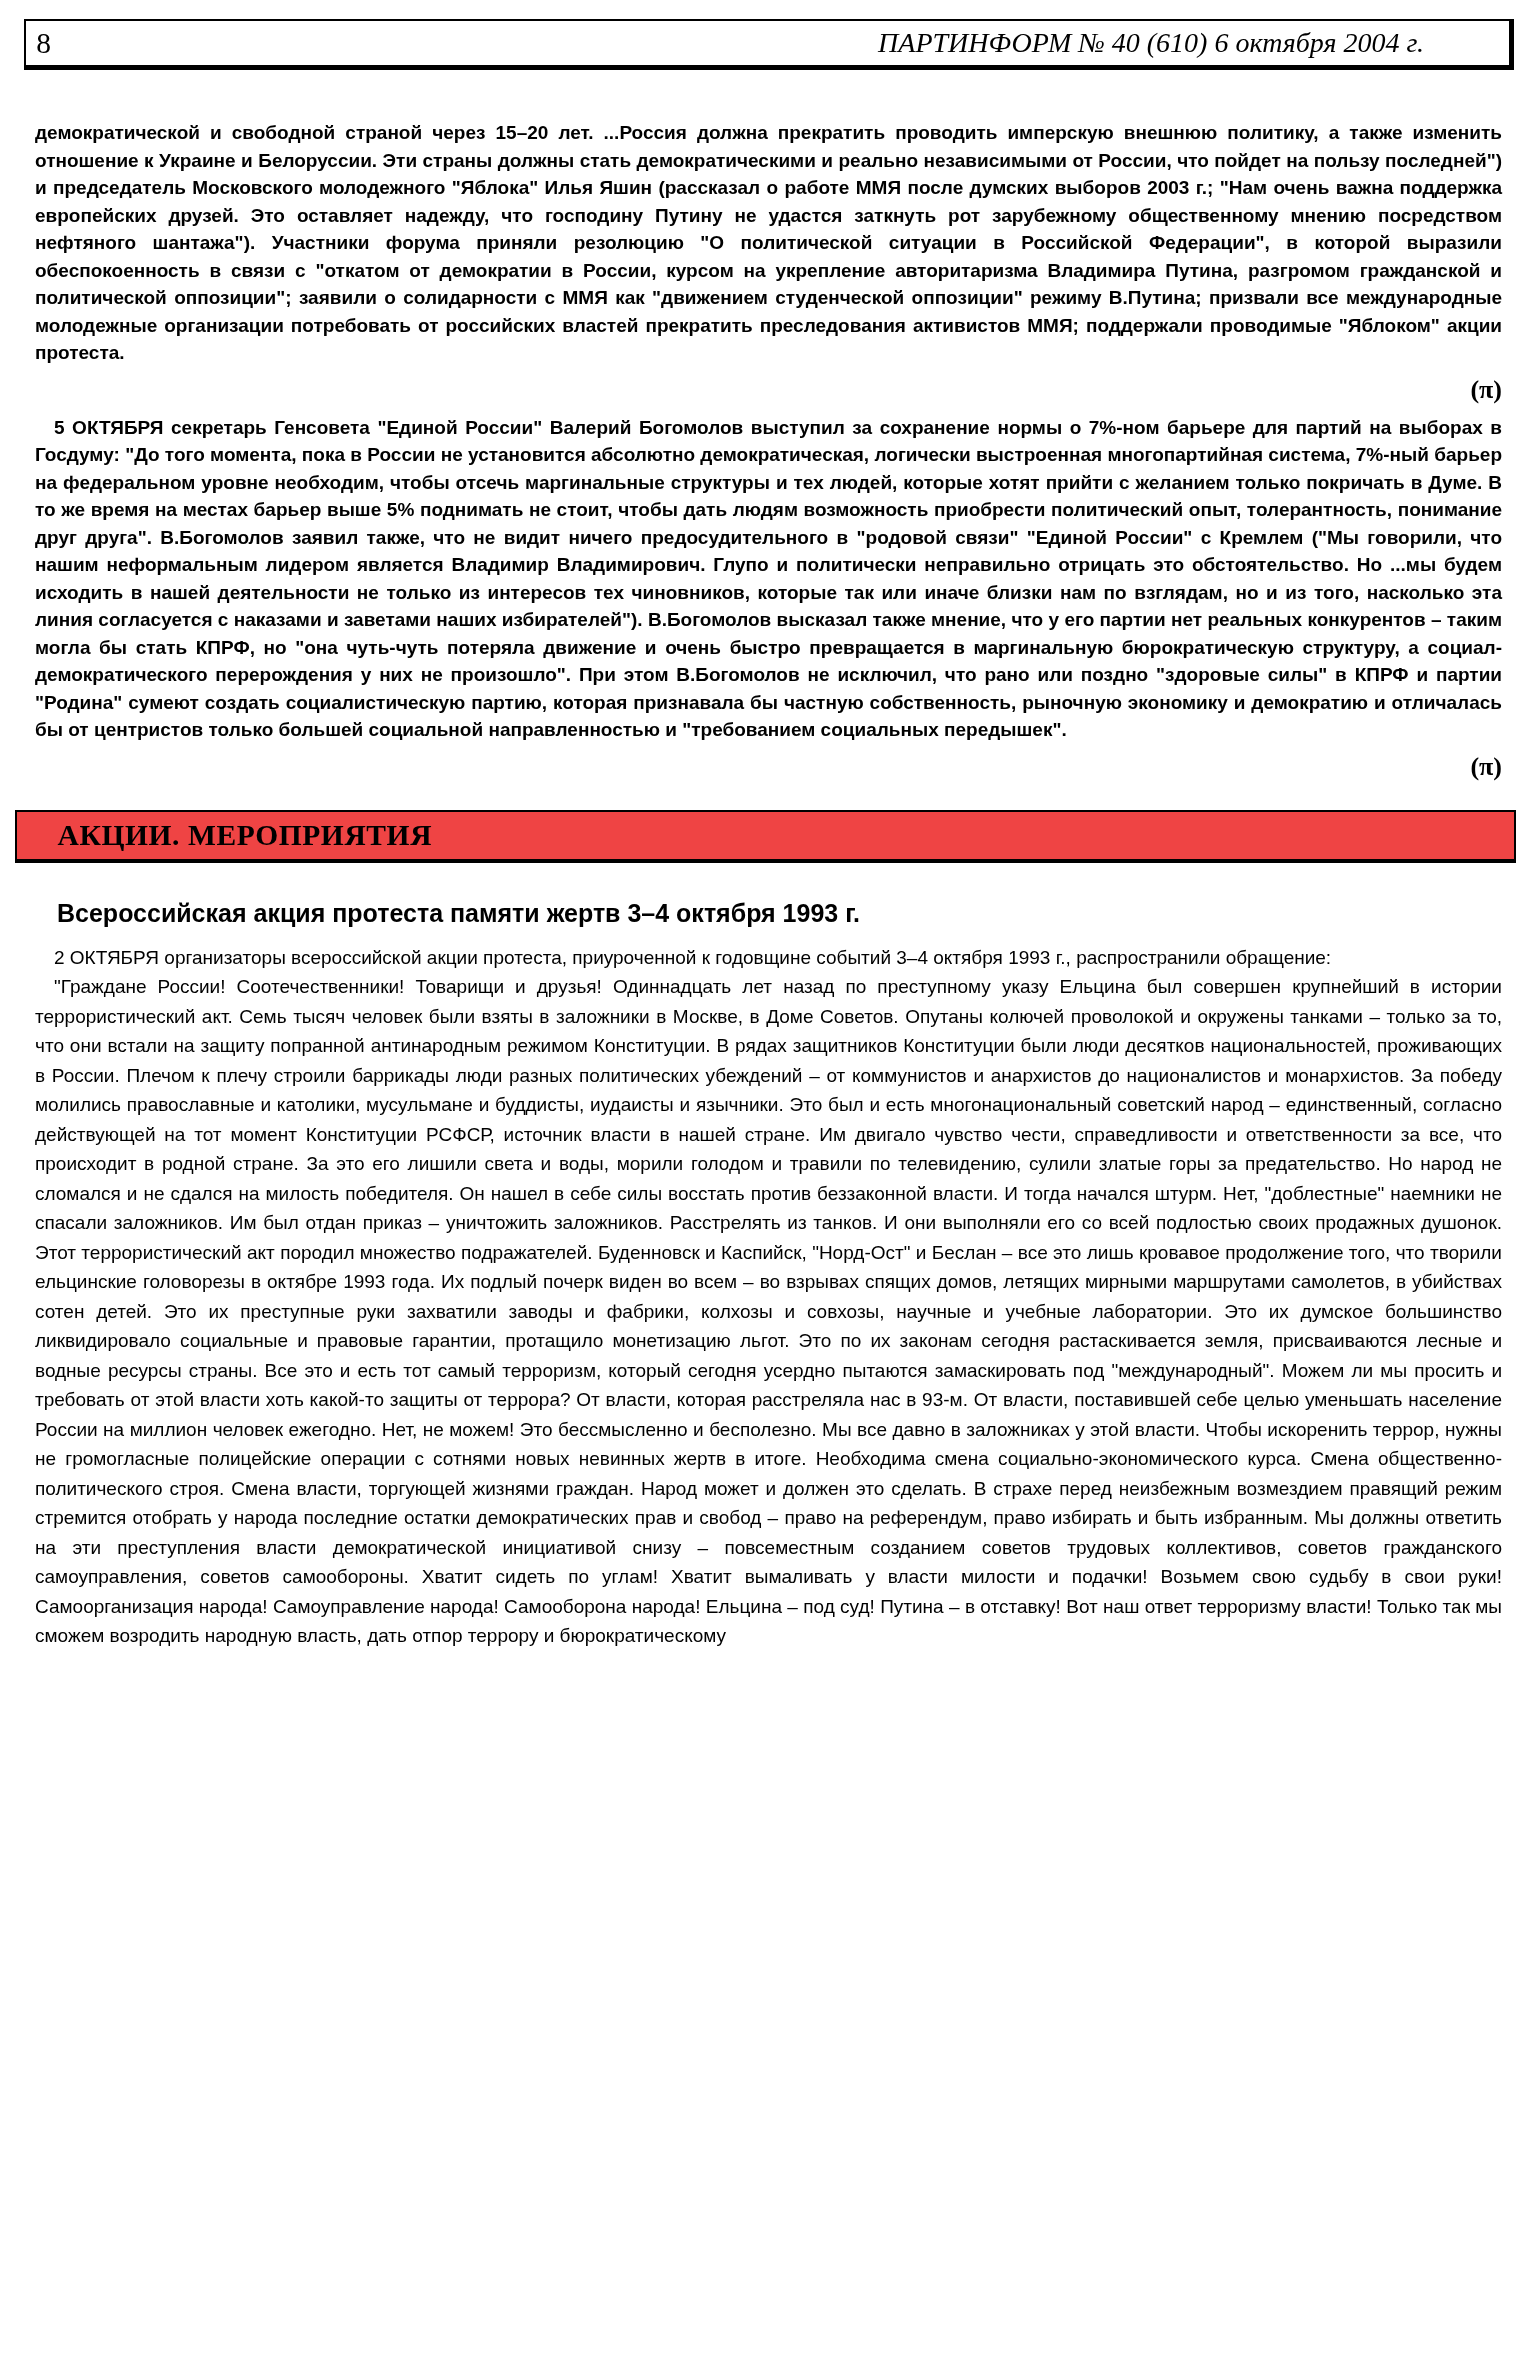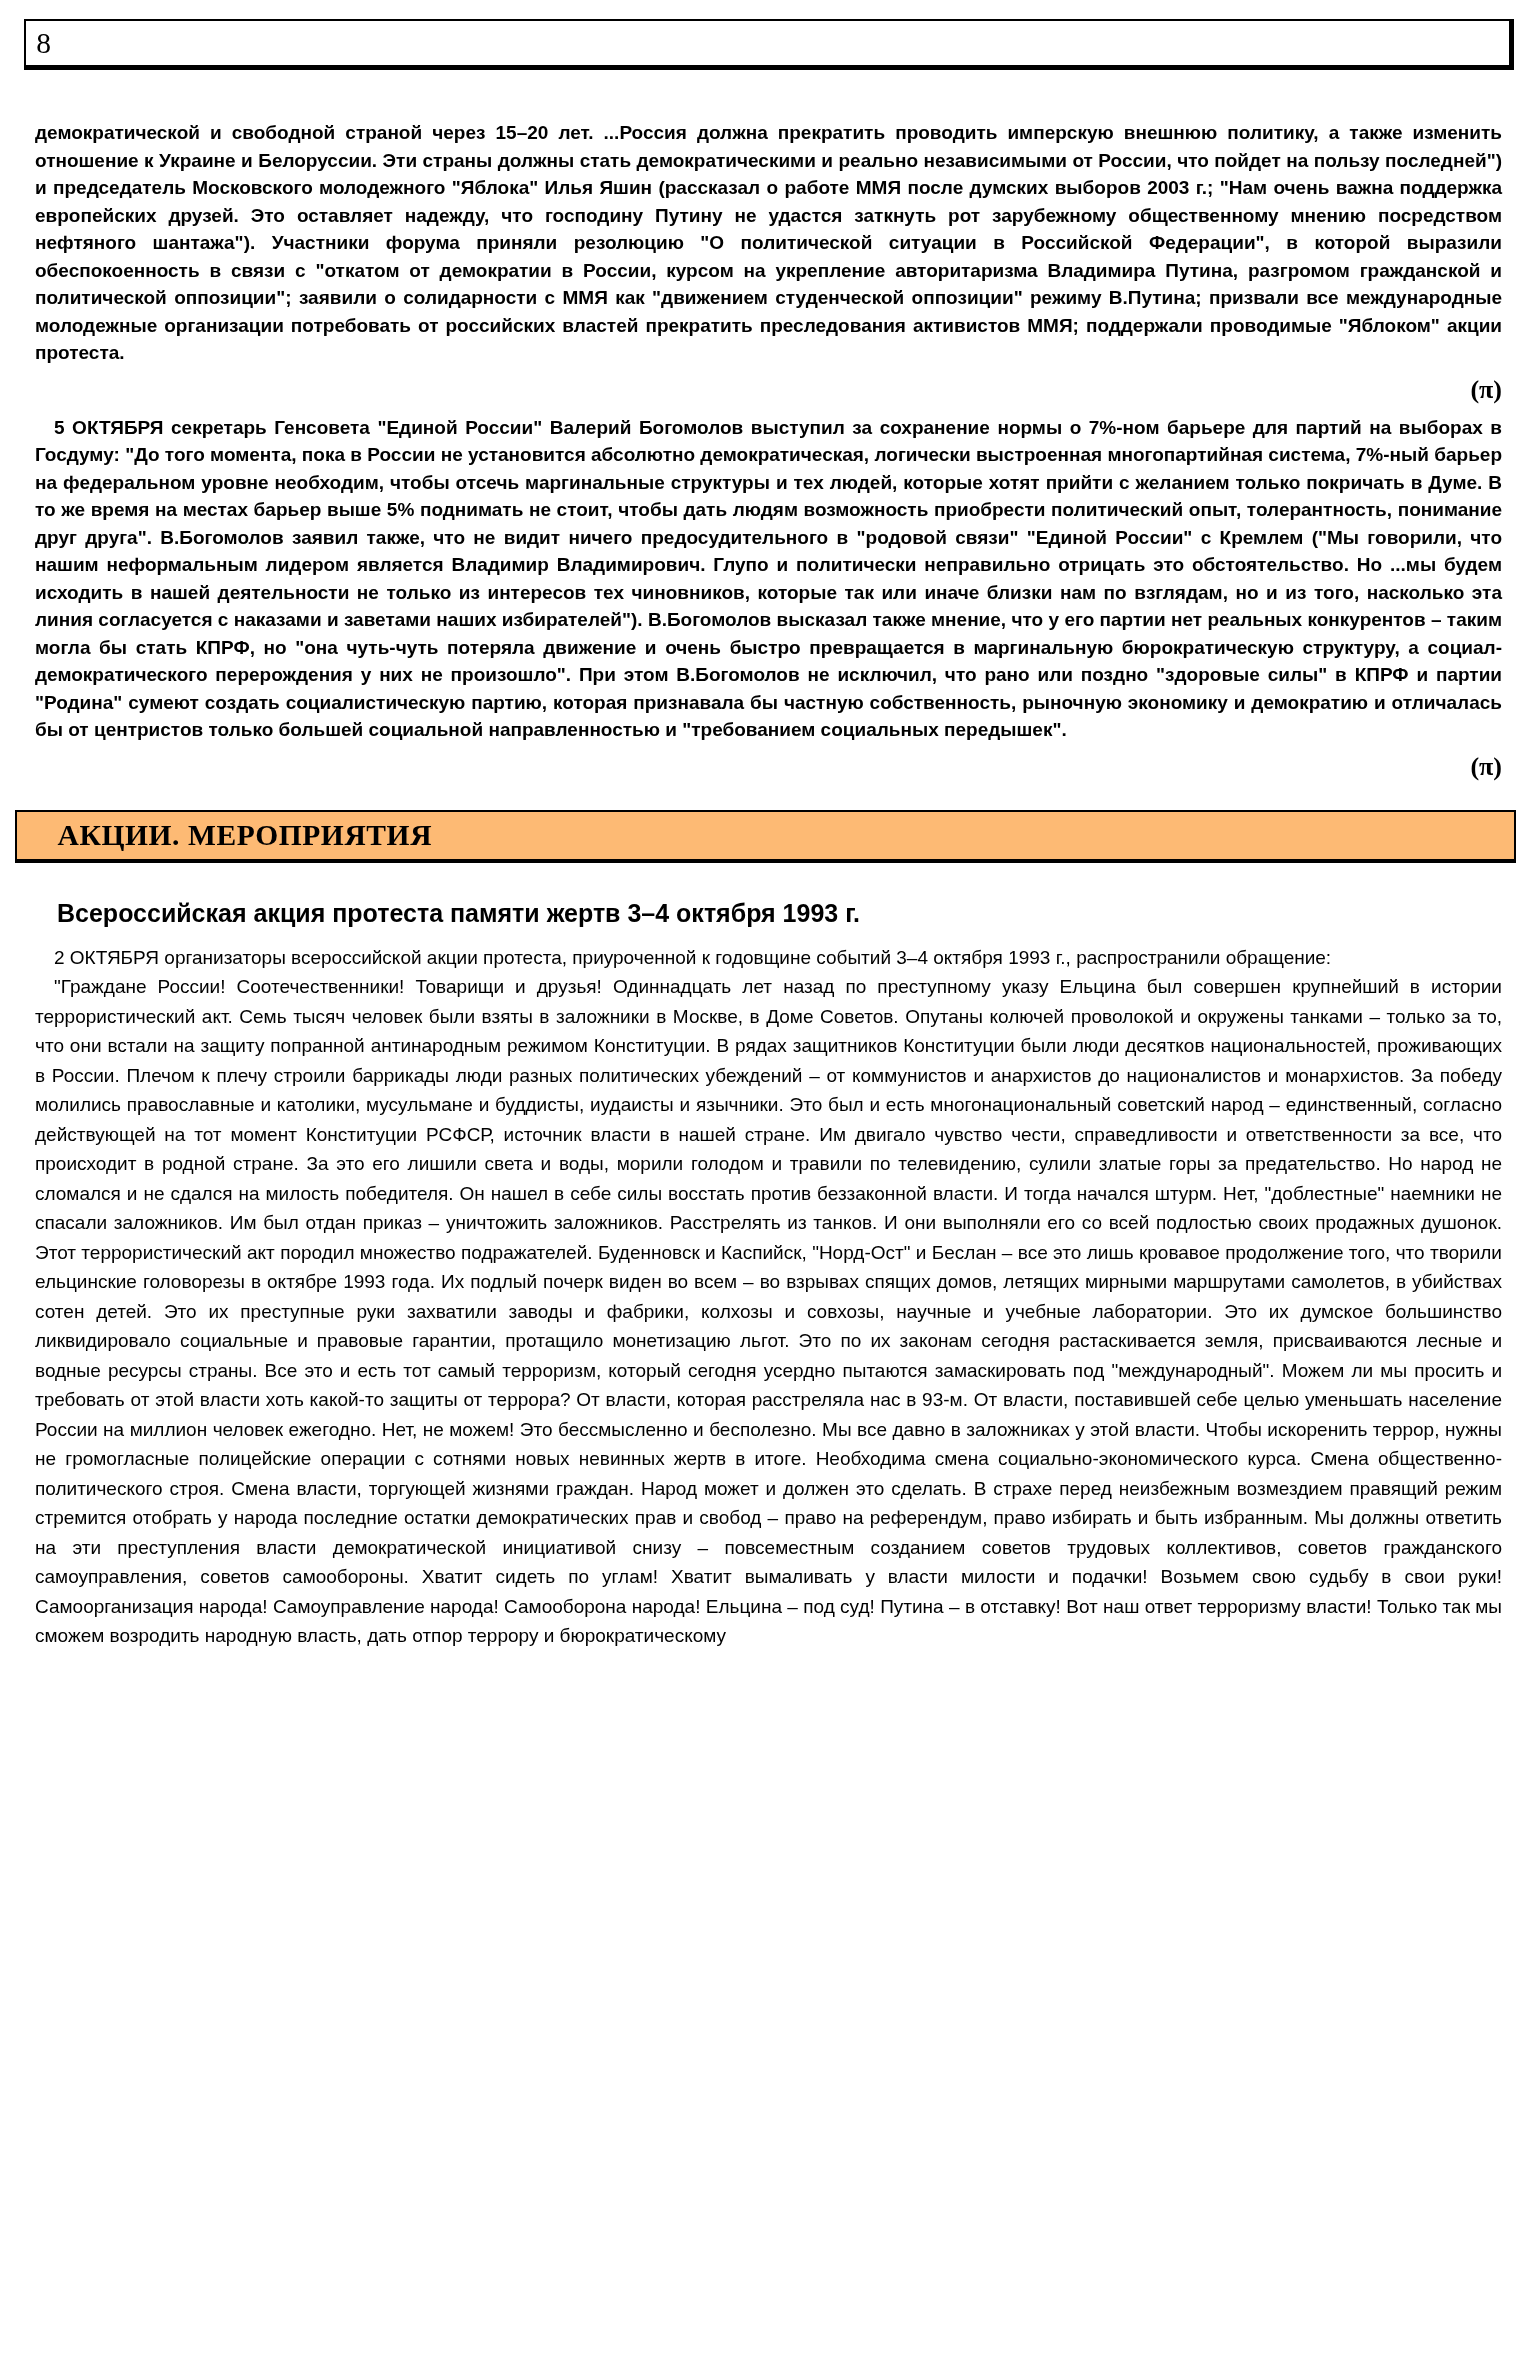--- a/index.html
+++ b/index.html
@@ -43,21 +43,21 @@
     text-align: right;
     font-family: "Liberation Serif", serif;
     font-weight: bold;
     font-size: 26px;
     line-height: 28px;
     margin: 9px 0 10.2px 0;
   }
 
   .section-box {
     margin: 29.5px -14px 0 -20.5px;
-    background: #fdba74;
+    background: #ef4444;
     border: 2.6px solid #000;
     border-bottom-width: 4.5px;
     padding: 6.4px 6.4px 7.7px 41px;
     font-family: "Liberation Serif", serif;
     font-weight: bold;
     font-size: 29.5px;
     letter-spacing: 0.6px;
   }
 
   .subheading {
@@ -67,20 +67,21 @@
     line-height: 29.5px;
   }
 </style>
 </head>
 <body>
 
 <div class="page">
 
   <div class="header-box">
     <span class="page-number">8</span>
+    <span class="header-title">ПАРТИНФОРМ № 40 (610) 6 октября 2004 г.</span>
   </div>
 
   <div class="content">
 
     <p class="para bold first">демократической и свободной страной через 15–20 лет. ...Россия должна прекратить проводить имперскую внешнюю политику, а также изменить отношение к Украине и Белоруссии. Эти страны должны стать демократическими и реально независимыми от России, что пойдет на пользу последней") и председатель Московского молодежного "Яблока" Илья Яшин (рассказал о работе ММЯ после думских выборов 2003 г.; "Нам очень важна поддержка европейских друзей. Это оставляет надежду, что господину Путину не удастся заткнуть рот зарубежному общественному мнению посредством нефтяного шантажа"). Участники форума приняли резолюцию "О политической ситуации в Российской Федерации", в которой выразили обеспокоенность в связи с "откатом от демократии в России, курсом на укрепление авторитаризма Владимира Путина, разгромом гражданской и политической оппозиции"; заявили о солидарности с ММЯ как "движением студенческой оппозиции" режиму В.Путина; призвали все международные молодежные организации потребовать от российских властей прекратить преследования активистов ММЯ; поддержали проводимые "Яблоком" акции протеста.</p>
 
     <div class="pi-line">(π)</div>
 
     <p class="para bold indent">5 ОКТЯБРЯ секретарь Генсовета "Единой России" Валерий Богомолов выступил за сохранение нормы о 7%-ном барьере для партий на выборах в Госдуму: "До того момента, пока в России не установится абсолютно демократическая, логически выстроенная многопартийная система, 7%-ный барьер на федеральном уровне необходим, чтобы отсечь маргинальные структуры и тех людей, которые хотят прийти с желанием только покричать в Думе. В то же время на местах барьер выше 5% поднимать не стоит, чтобы дать людям возможность приобрести политический опыт, толерантность, понимание друг друга". В.Богомолов заявил также, что не видит ничего предосудительного в "родовой связи" "Единой России" с Кремлем ("Мы говорили, что нашим неформальным лидером является Владимир Владимирович. Глупо и политически неправильно отрицать это обстоятельство. Но ...мы будем исходить в нашей деятельности не только из интересов тех чиновников, которые так или иначе близки нам по взглядам, но и из того, насколько эта линия согласуется с наказами и заветами наших избирателей"). В.Богомолов высказал также мнение, что у его партии нет реальных конкурентов – таким могла бы стать КПРФ, но "она чуть-чуть потеряла движение и очень быстро превращается в маргинальную бюрократическую структуру, а социал-демократического перерождения у них не произошло". При этом В.Богомолов не исключил, что рано или поздно "здоровые силы" в КПРФ и партии "Родина" сумеют создать социалистическую партию, которая признавала бы частную собственность, рыночную экономику и демократию и отличалась бы от центристов только большей социальной направленностью и "требованием социальных передышек".</p>
 

